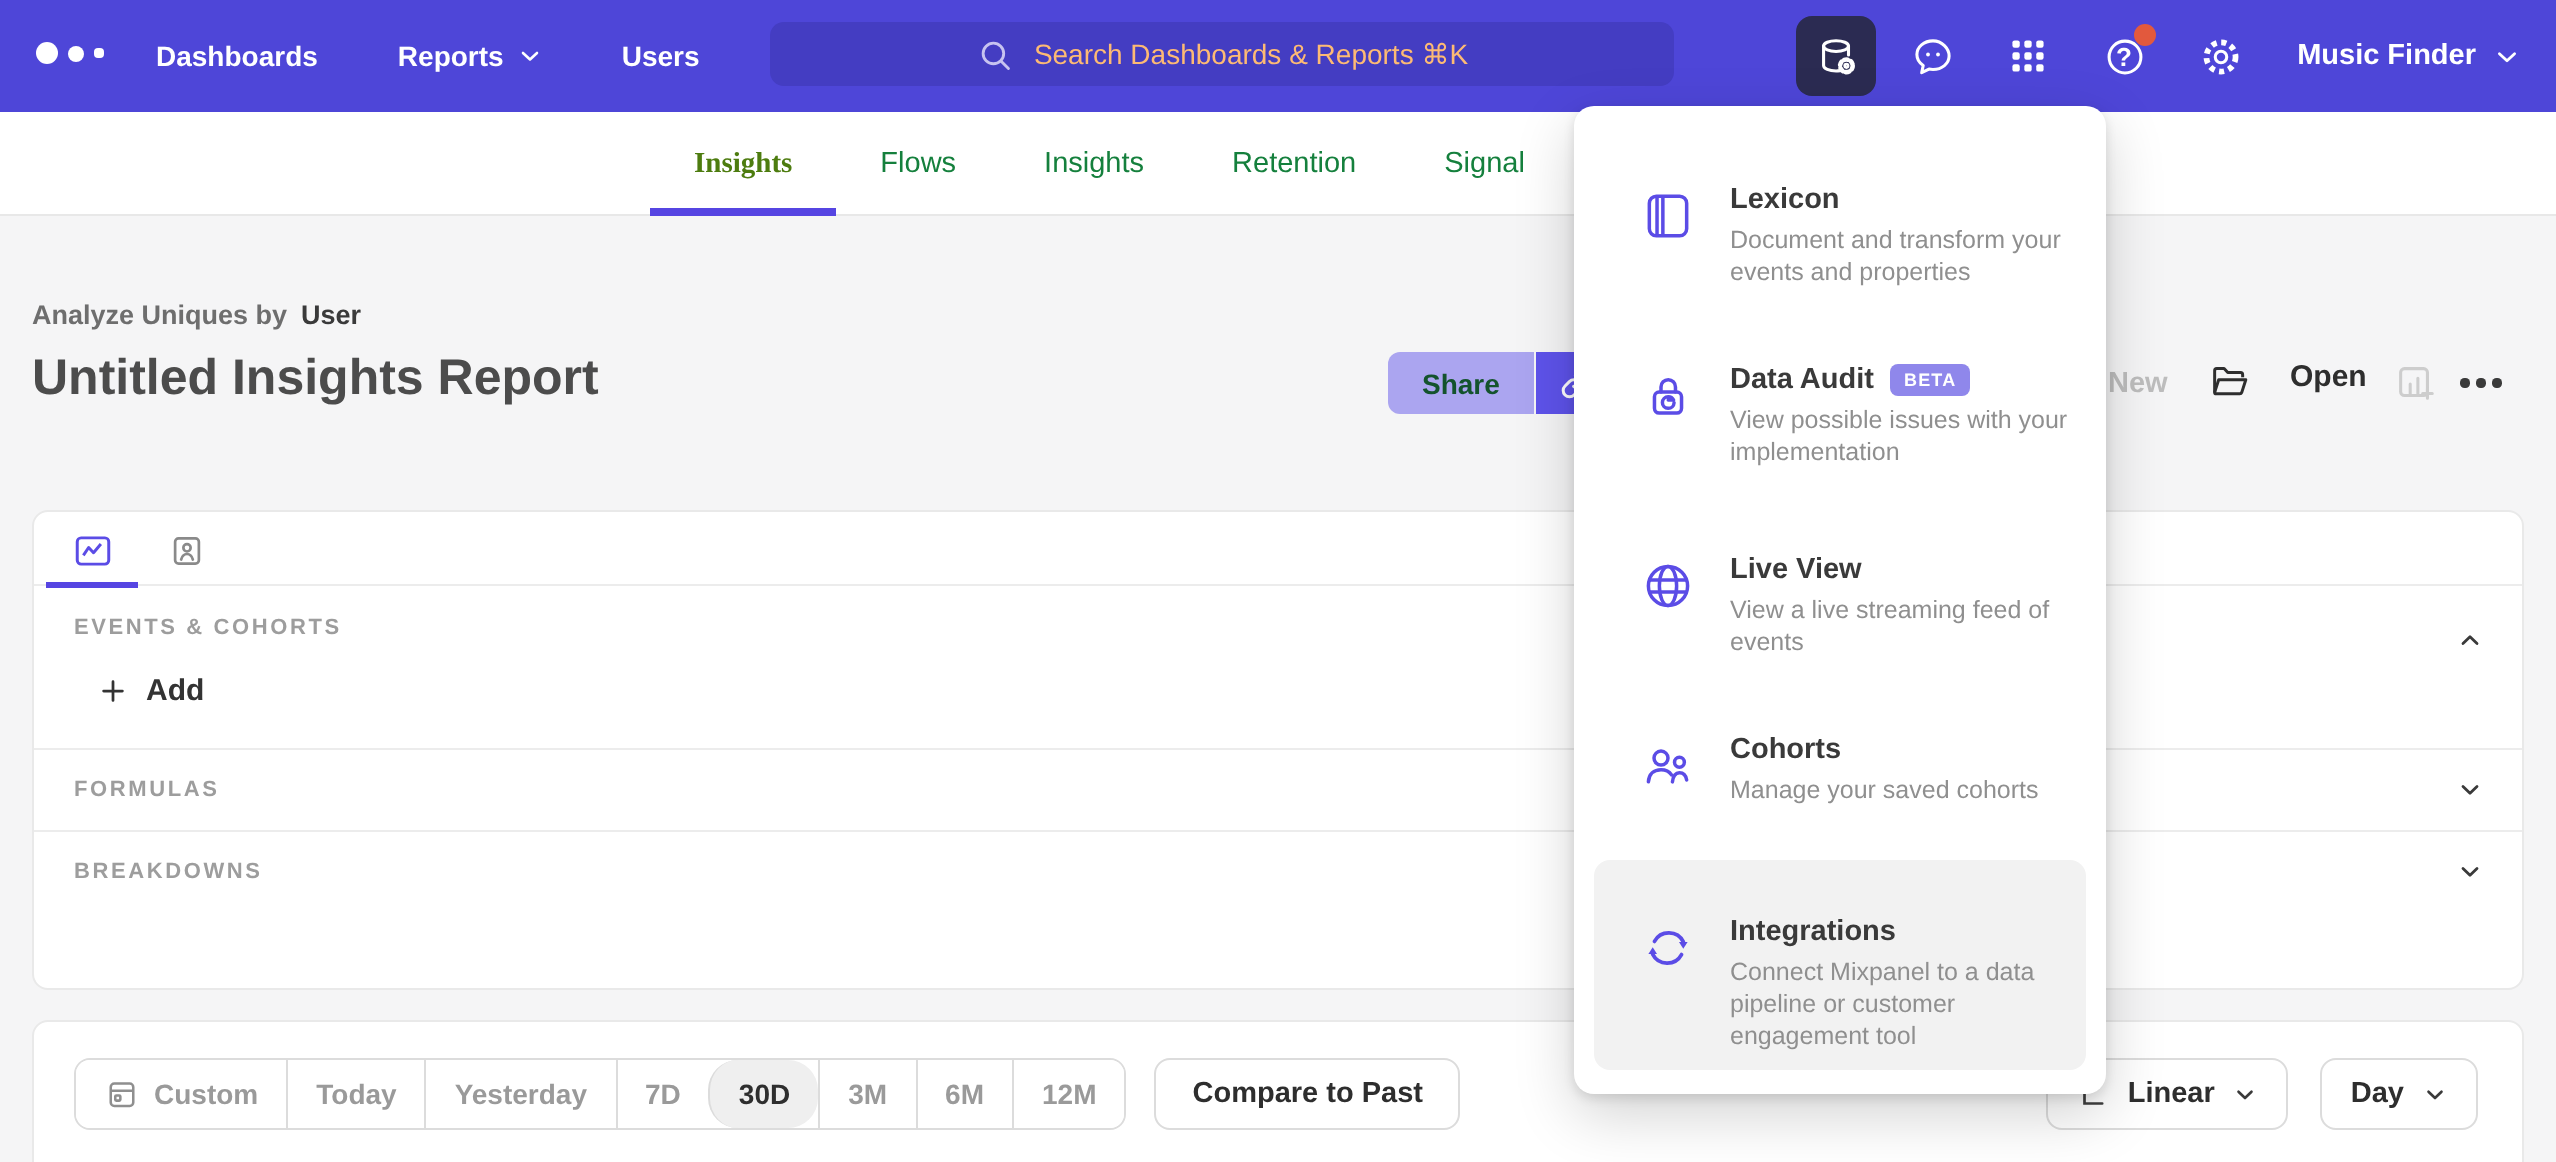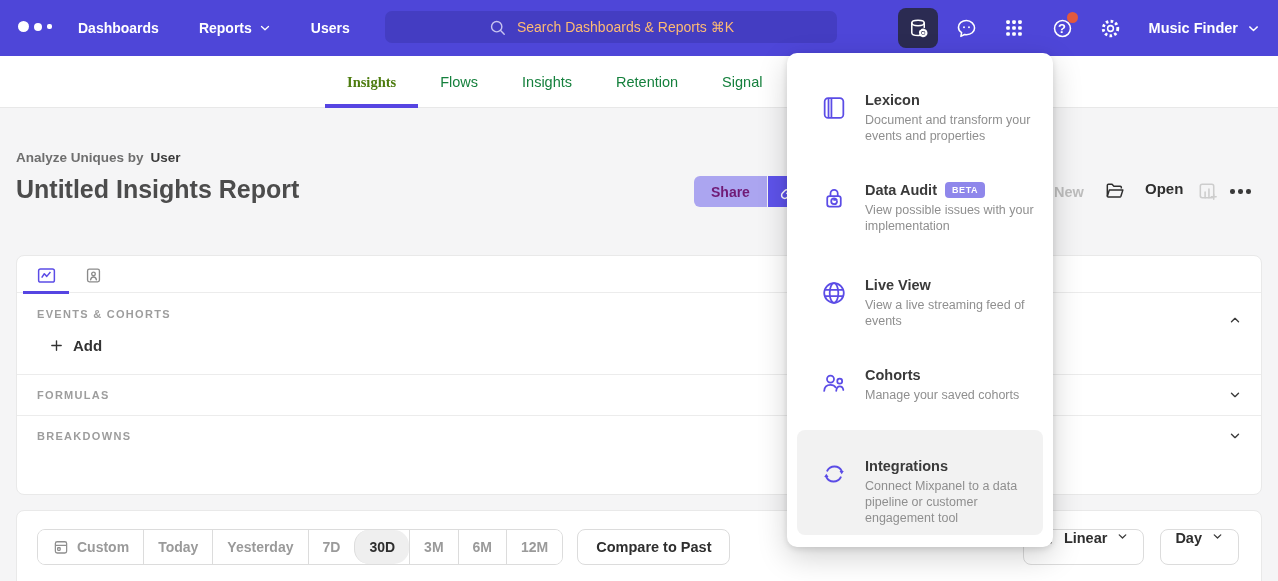--- a/index.html
+++ b/index.html
@@ -34,21 +34,21 @@
   .tab.active { color:#4d7c0f; font-weight:700;font-family:Liberation Serif, serif; }
   .tab.active::after { content:""; position:absolute; left:0; right:0; bottom:0; height:4px; background:#5645e2; }
 
   
   .analyze { position:absolute; left:16px; top:150px; display:flex; gap:7px; font-size:13.5px; }
   .analyze .pre { color:#6e6e6e; font-weight:700; }
   .analyze .ent { color:#3a3a3a; font-weight:700; }
   .report-title { position:absolute; left:16px; top:175px; font-size:25px; font-weight:700; color:#4c4c4c; }
   .share-group { position:absolute; left:694px; top:176px; display:flex; }
   .share-btn { height:31px; padding:0 17px; background:#aba5f0; border:none; border-radius:6px 0 0 6px;
-    color:#701a75; font-size:14px; font-weight:700; cursor:pointer; }
+    color:#14532d; font-size:14px; font-weight:700; cursor:pointer; }
   .link-btn { height:31px; width:41px; margin-left:1px; background:#5e53eb; border:none; border-radius:0 6px 6px 0;
     display:flex; align-items:center; justify-content:center; cursor:pointer; }
   .new-label { position:absolute; left:1054px; top:184px; font-size:14.5px; font-weight:700; color:#bdbdbd; cursor:pointer; }
   .open-group { position:absolute; left:1104px; top:180px; display:flex; gap:20px; cursor:pointer; }
   .open-group span { font-size:15px; font-weight:700; color:#2e2e2e; }
   .board-plus { position:absolute; left:1196px; top:180px; cursor:pointer; }
   .more-dots { position:absolute; left:1230px; top:189px; display:flex; gap:3.5px; cursor:pointer; }
   .more-dots i { width:4.5px; height:4.5px; border-radius:50%; background:#3a3a3a; }
 
   
@@ -75,21 +75,21 @@
   .date-left { position:absolute; left:20px; top:18px; display:flex; gap:14px; }
   .seg-control { display:flex; border:1px solid #dcdcdc; border-radius:8px; overflow:hidden; background:#fff; height:36px; }
   .seg { display:flex; align-items:center; gap:7px; padding:0 14px; border:none; border-left:1px solid #dcdcdc;
     background:#fff; color:#9a9a9a; font-size:14px; font-weight:600; cursor:pointer; font-family:inherit; }
   .seg:first-child { border-left:none; }
   .seg.selected { background:#efefef; color:#2e2e2e; font-weight:700;border-radius:15px; }
   .cmp-btn { height:36px; padding:0 18px; background:#fff; border:1px solid #dcdcdc; border-radius:8px;
     font-size:14.5px; font-weight:700; color:#2e2e2e; cursor:pointer; font-family:inherit; }
   .date-right { position:absolute; right:22px; top:18px; display:flex; gap:16px; }
   .drop-btn { height:36px; padding:0 14px; background:#fff; border:1px solid #dcdcdc; border-radius:8px;
-    display:flex; align-items:flex-start; gap:9px; font-size:14.5px; font-weight:700; color:#2e2e2e; cursor:pointer; font-family:inherit; }
+    display:flex; align-items:center; gap:9px; font-size:14.5px; font-weight:700; color:#2e2e2e; cursor:pointer; font-family:inherit; }
 
   
   .panel { position:absolute; left:787px; top:53px; width:266px; height:494px; background:#fff; border-radius:10px;
     box-shadow:0 2px 6px rgba(0,0,0,.12), 0 10px 30px rgba(0,0,0,.18); z-index:20; }
   .menu-item { position:absolute; left:0; width:100%; cursor:pointer; }
   .mi-0 { top:39px; } .mi-1 { top:129px; } .mi-2 { top:224px; } .mi-3 { top:314px; }
   .menu-item .mi-icon { position:absolute; left:33px; top:2px; }
   .menu-item .mi-text { position:absolute; left:78px; top:0; width:178px; }
   .mi-title-row { display:flex; align-items:center; gap:8px; }
   .mi-title { font-size:14.5px; font-weight:700; color:#3a3a3a; }

